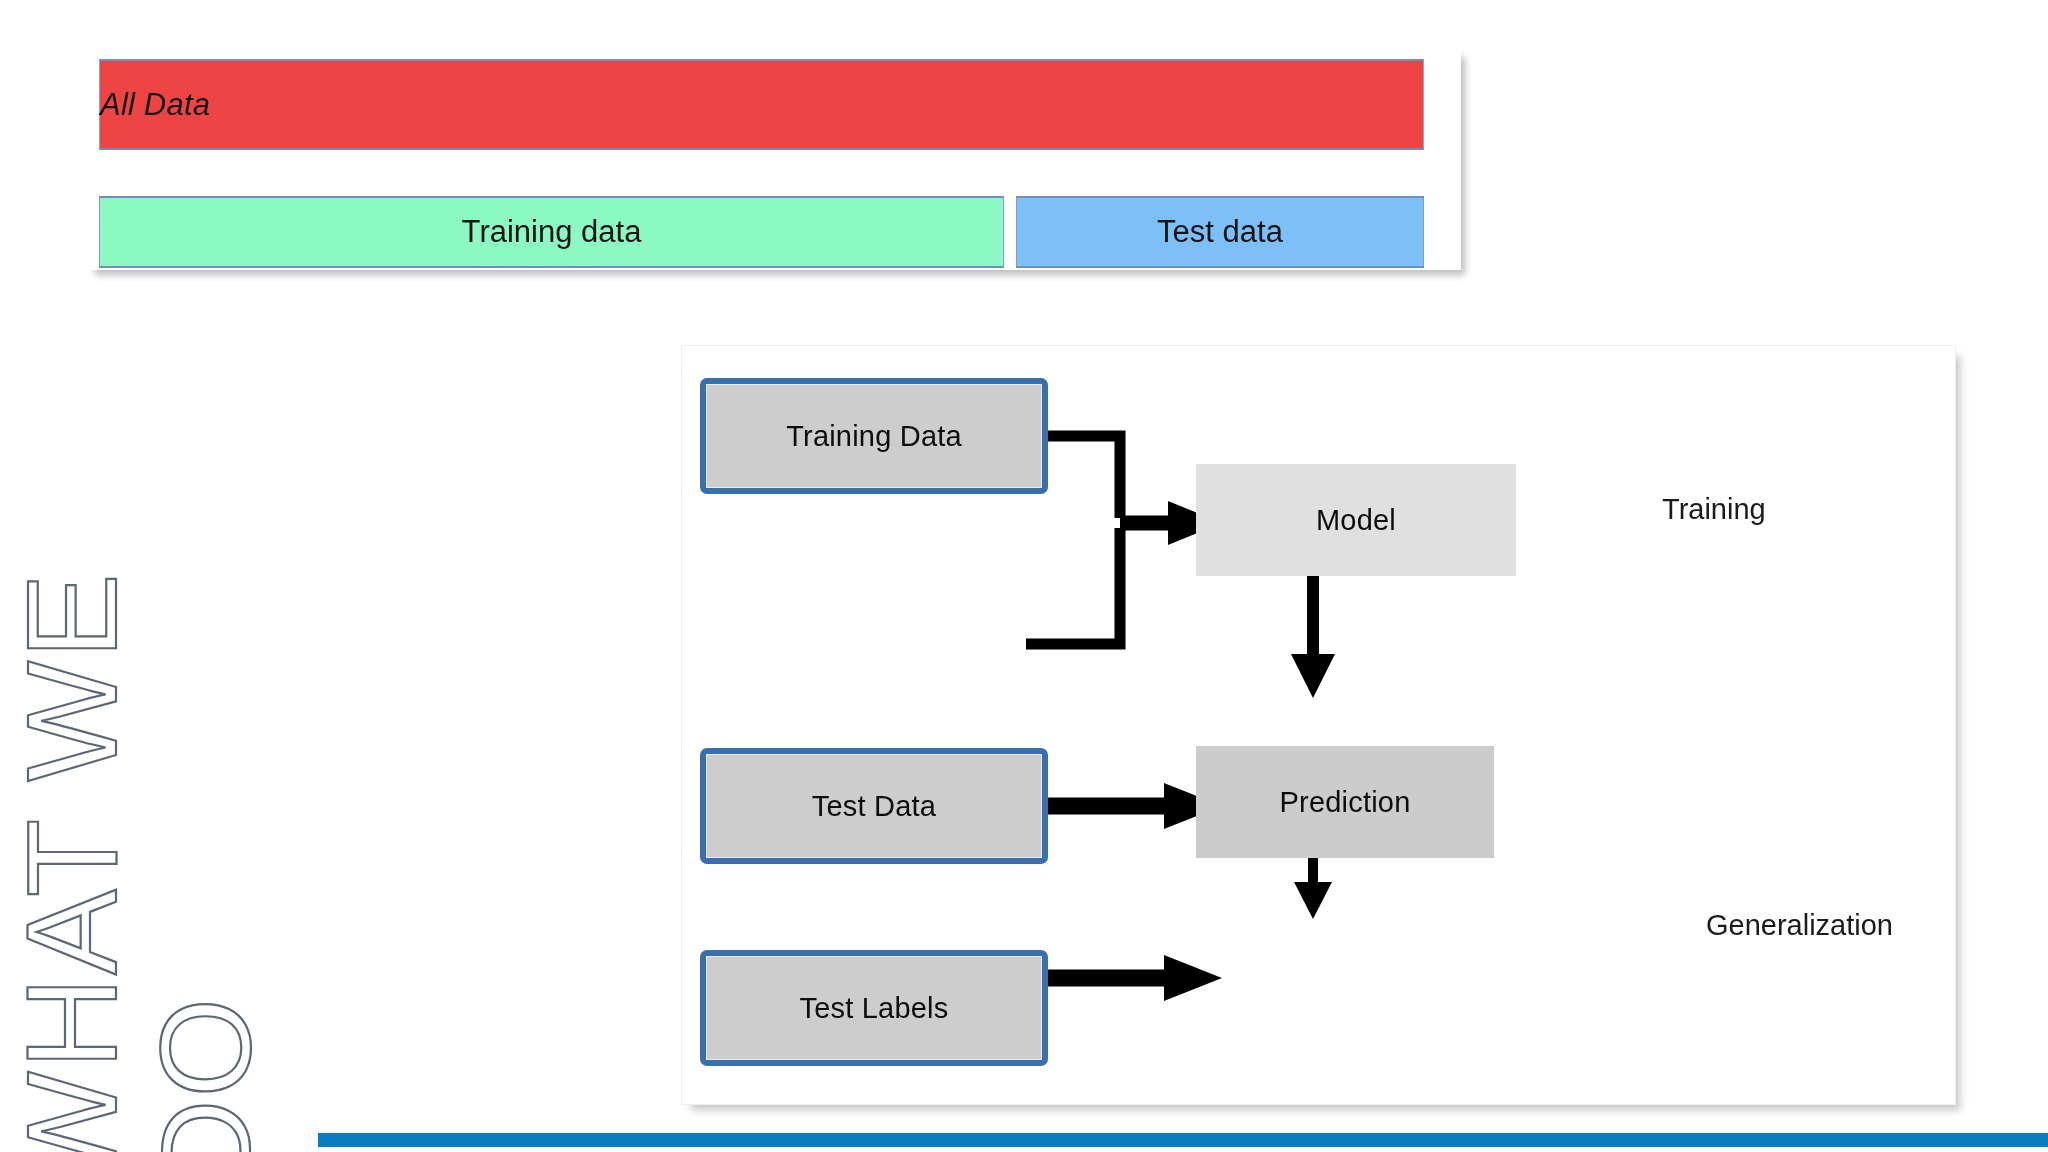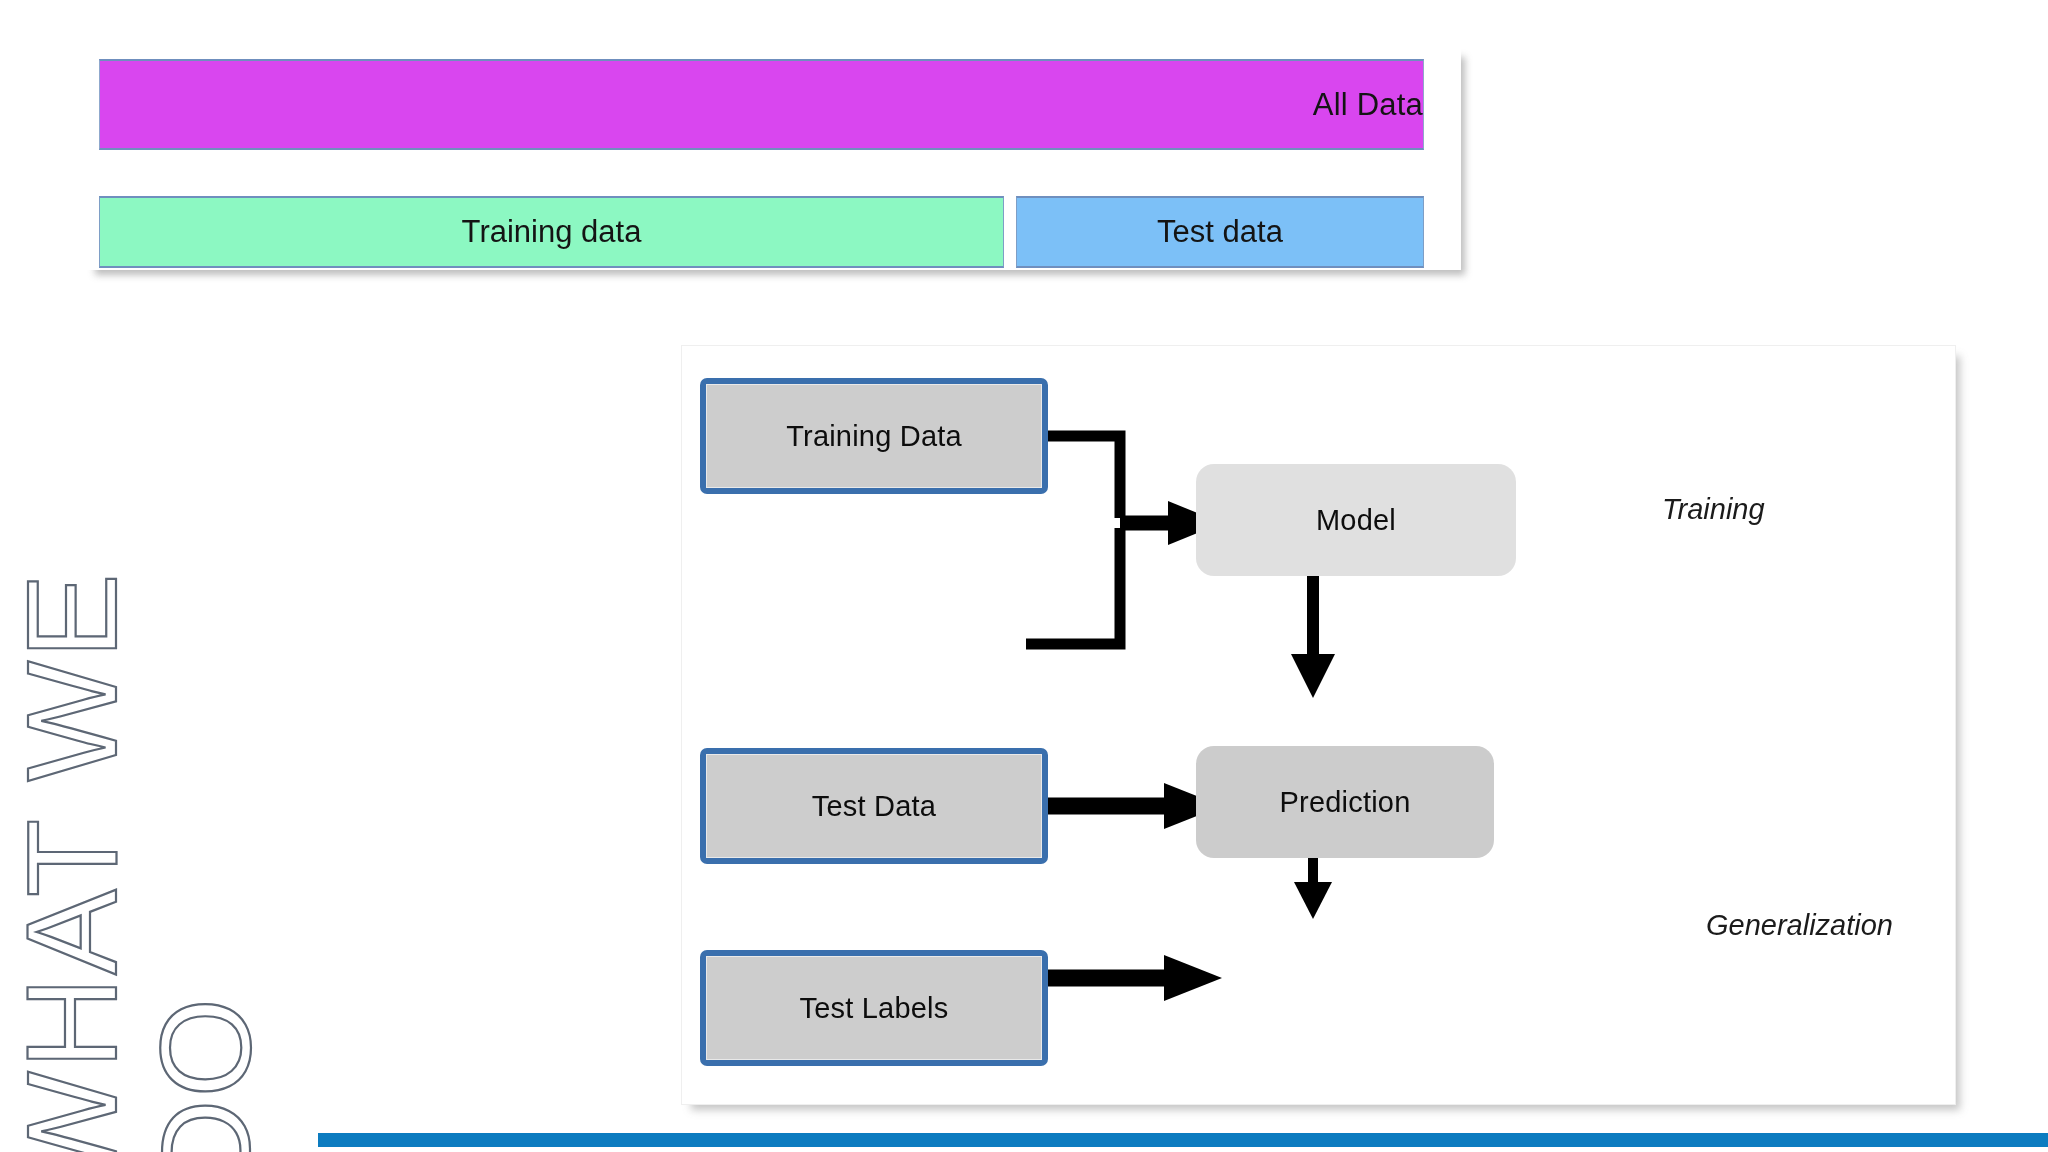--- a/index.html
+++ b/index.html
@@ -59,29 +59,30 @@
     height: 222px;
     background: #ffffff;
     box-shadow: 6px 7px 7px -2px rgba(120,120,120,0.48);
   }
   #all-data-box {
     position: absolute;
     left: 12px;
     top: 11px;
     width: 1325px;
     height: 91px;
-    background: #d946ef;
+    background: #ef4444;
     border-top: 2px solid #6f8fbe;
     border-bottom: 2px solid #6f8fbe;
     border-left: 1px solid #8fa8cd;
     border-right: 1px solid #8fa8cd;
     box-sizing: border-box;
     display: flex;
     align-items: center;
-    justify-content: flex-end;
+    justify-content: flex-start;
+    font-style: italic;
   }
   #all-data-box .lbl {
     font-size: 31px;
     color: #141414;
     letter-spacing: 0.2px;
   }
   #training-data-box {
     position: absolute;
     left: 12px;
     top: 148px;
@@ -155,35 +156,33 @@
     letter-spacing: 0.2px;
   }
 
   
   .proc-box {
     position: absolute;
     display: flex;
     align-items: center;
     justify-content: center;
     box-sizing: border-box;
-    border-radius: 18px;
   }
   .proc-box .lbl {
     font-size: 29px;
     color: #0d0d0d;
     letter-spacing: 0.2px;
   }
 
   
   .stage-label {
     position: absolute;
     font-size: 29px;
     color: #1b1b1b;
     white-space: nowrap;
-    font-style: italic;
   }
 
   
   #connectors {
     position: absolute;
     left: 0;
     top: 0;
     width: 1275px;
     height: 760px;
     pointer-events: none;

